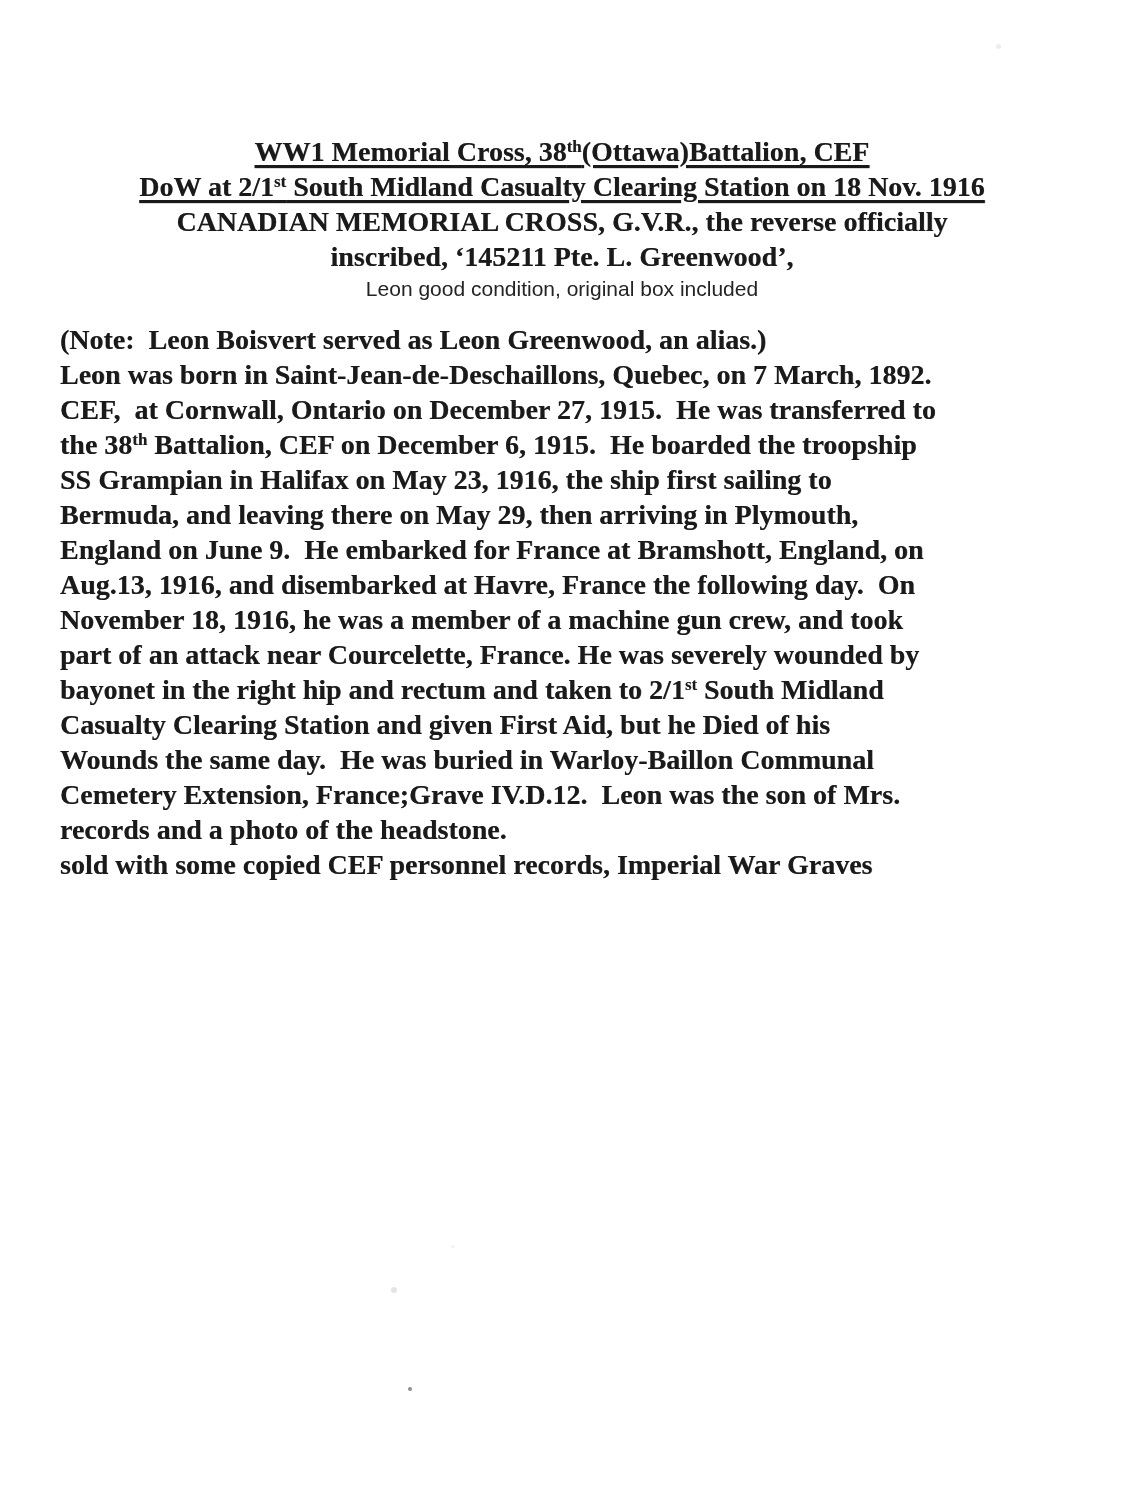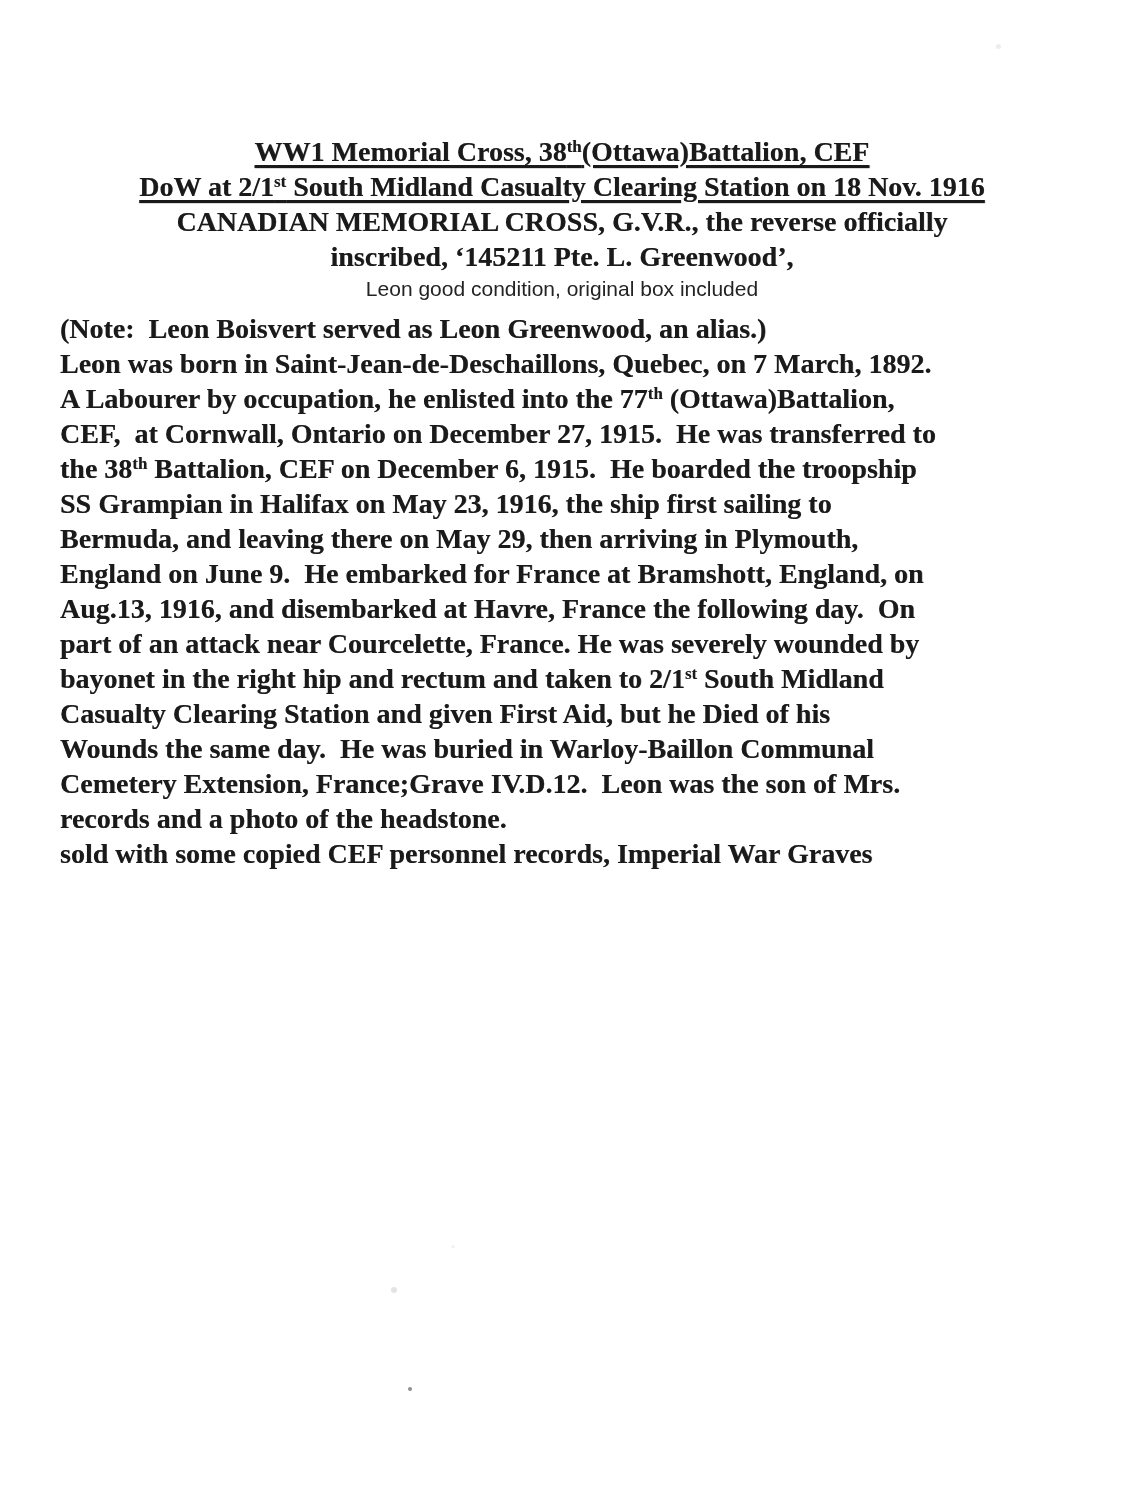--- a/index.html
+++ b/index.html
@@ -39,21 +39,21 @@
   .cond-line {
     text-align: center;
     font-family: "Liberation Sans", "DejaVu Sans", sans-serif;
     font-weight: normal;
     font-size: 21px;
     line-height: 30px;
     color: #242424;
     text-shadow: none;
   }
   .body-text {
-    margin-top: 7px;
+    margin-top: 18px;
     font-weight: bold;
     font-size: 28px;
     line-height: 35px;
   }
   .b-line {
     white-space: pre;
   }
   sup {
     font-size: 60%;
     line-height: 0;
@@ -88,27 +88,27 @@
 
     <div class="t-line"><span>CANADIAN MEMORIAL CROSS, G.V.R., the reverse officially</span></div>
 
     <div class="t-line"><span>inscribed, ‘145211 Pte. L. Greenwood’,</span></div>
 
     <div class="cond-line"><span>Leon good condition, original box included</span></div>
 
     <div class="body-text">
       <div class="b-line"><span>(Note:  Leon Boisvert served as Leon Greenwood, an alias.)</span></div>
       <div class="b-line"><span>Leon was born in Saint-Jean-de-Deschaillons, Quebec, on 7 March, 1892.</span></div>
-      <div class="b-line"><span>A Labourer by occupation, he enlisted into the 77</span><sup>th</sup><span> (Ottawa)Battalion,</span></div>
       <div class="b-line"><span>CEF,  at Cornwall, Ontario on December 27, 1915.  He was transferred to</span></div>
       <div class="b-line"><span>the 38</span><sup>th</sup><span> Battalion, CEF on December 6, 1915.  He boarded the troopship</span></div>
       <div class="b-line"><span>SS Grampian in Halifax on May 23, 1916, the ship first sailing to</span></div>
       <div class="b-line"><span>Bermuda, and leaving there on May 29, then arriving in Plymouth,</span></div>
       <div class="b-line"><span>England on June 9.  He embarked for France at Bramshott, England, on</span></div>
       <div class="b-line"><span>Aug.13, 1916, and disembarked at Havre, France the following day.  On</span></div>
+      <div class="b-line"><span>November 18, 1916, he was a member of a machine gun crew, and took</span></div>
       <div class="b-line"><span>part of an attack near Courcelette, France. He was severely wounded by</span></div>
       <div class="b-line"><span>bayonet in the right hip and rectum and taken to 2/1</span><sup>st</sup><span> South Midland</span></div>
       <div class="b-line"><span>Casualty Clearing Station and given First Aid, but he Died of his</span></div>
       <div class="b-line"><span>Wounds the same day.  He was buried in Warloy-Baillon Communal</span></div>
       <div class="b-line"><span>Cemetery Extension, France;Grave IV.D.12.  Leon was the son of Mrs.</span></div>
       <div class="b-line"><span>records and a photo of the headstone.</span></div>
       <div class="b-line"><span>sold with some copied CEF personnel records, Imperial War Graves</span></div>
     </div>
 
   </div>

